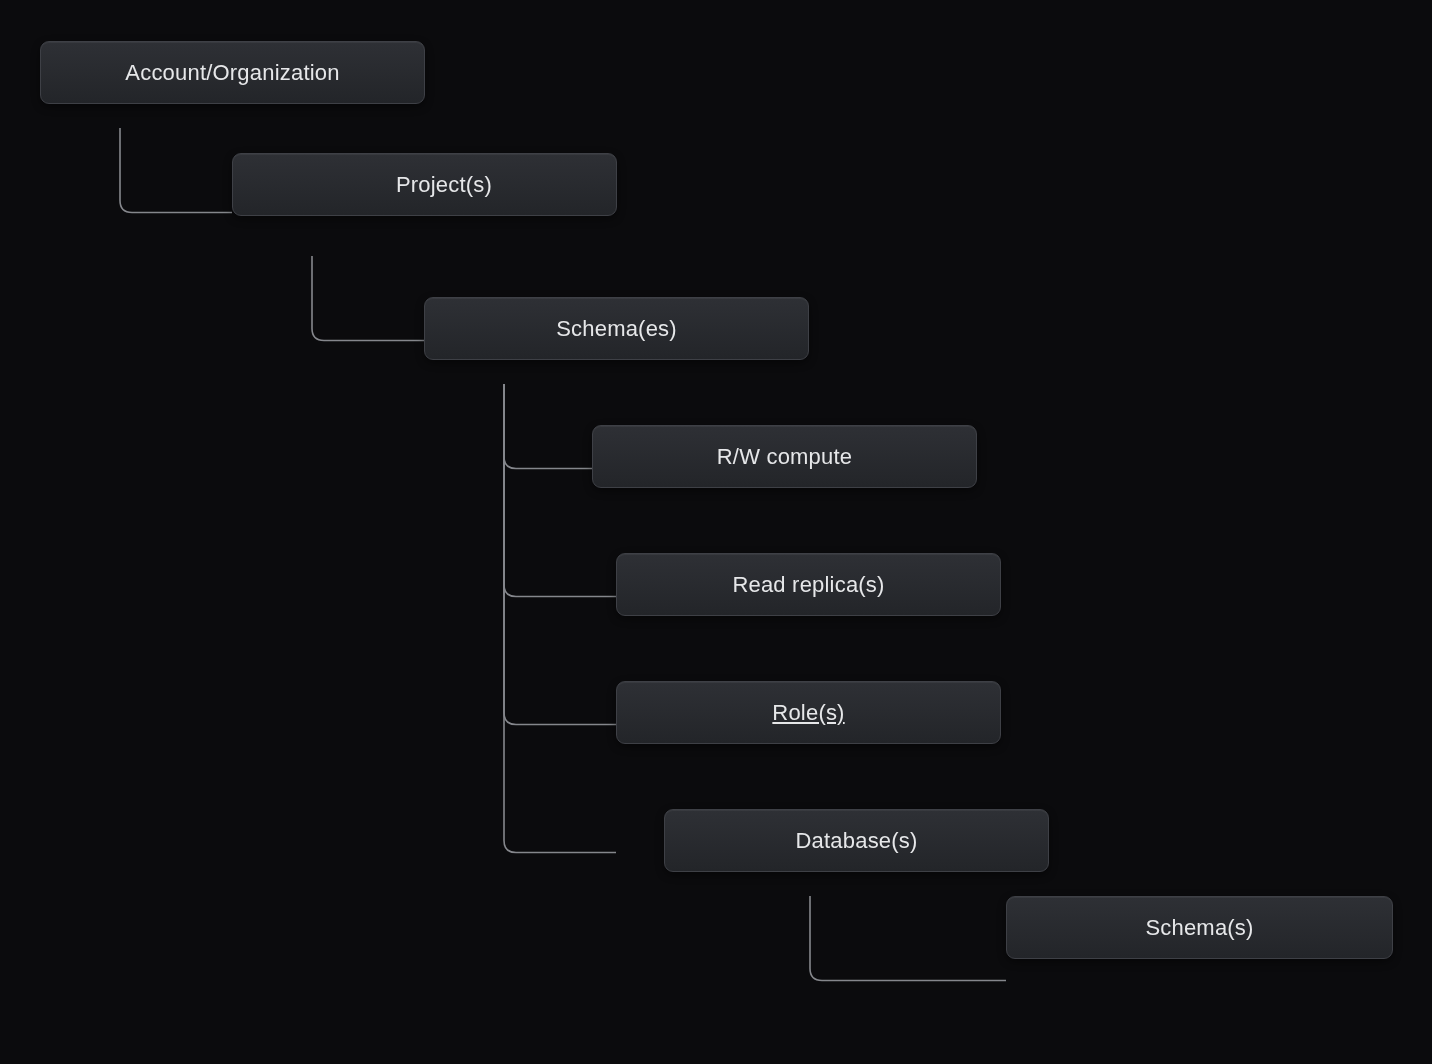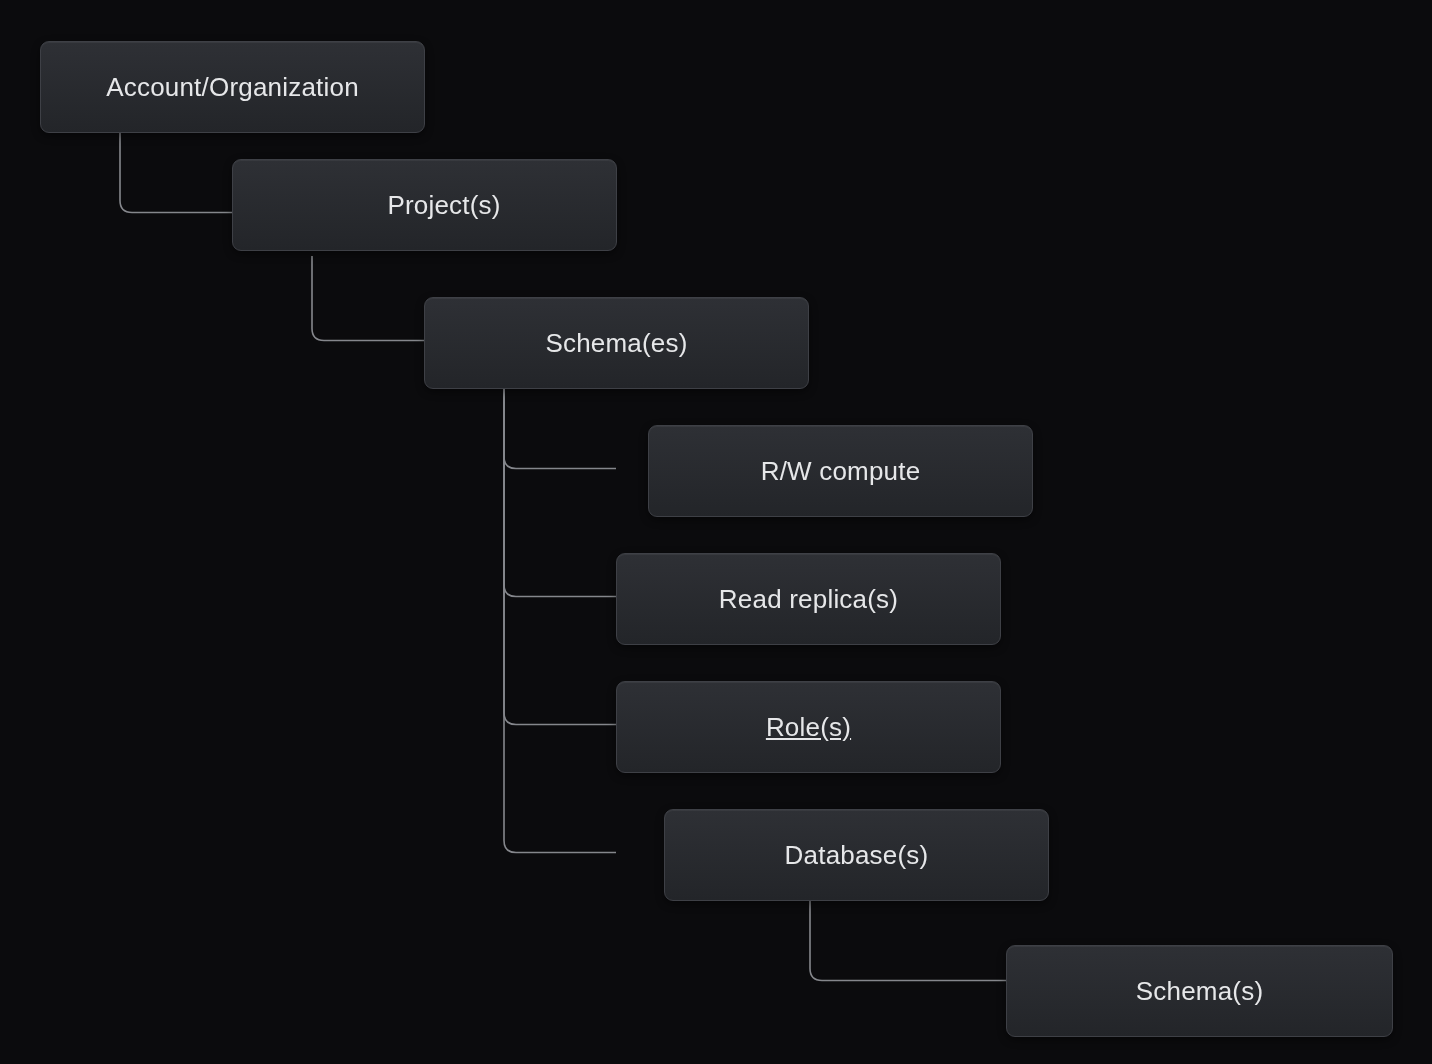--- a/index.html
+++ b/index.html
@@ -29,42 +29,42 @@
     pointer-events: none;
   }
   .connectors path {
     fill: none;
     stroke: var(--connector);
     stroke-width: 1.6;
   }
   .node {
     position: absolute;
     width: 385px;
-    height: 92px;
+    height: 63px;
     display: flex;
     align-items: center;
     justify-content: center;
     border-radius: 9px;
     border: 1px solid var(--node-border);
     background: linear-gradient(180deg, var(--node-top) 0%, var(--node-bottom) 100%);
     box-shadow: inset 0 1px 0 rgba(255,255,255,0.05), 0 3px 8px rgba(0,0,0,0.45);
     color: var(--node-text);
-    font-size: 26px;
+    font-size: 22px;
     font-weight: 400;
     letter-spacing: 0.2px;
     white-space: nowrap;
   }
   .n-account   { left: 40px;   top: 41px;  }
-  .n-projects  { left: 232px;  top: 159px; padding-left: 39px; }
+  .n-projects  { left: 232px;  top: 153px; padding-left: 39px; }
   .n-branches  { left: 424px;  top: 297px; }
-  .n-rw        { left: 648px;  top: 425px; }
+  .n-rw        { left: 592px;  top: 425px; }
   .n-replicas  { left: 616px;  top: 553px; text-align: center; }
   .n-roles     { left: 616px;  top: 681px; text-decoration: underline; }
   .n-databases { left: 616px;  top: 809px; margin-left: 48px; }
-  .n-schemas   { left: 1006px; top: 945px; width: 387px; }
+  .n-schemas   { left: 1006px; top: 896px; width: 387px; }
 </style>
 </head>
 <body>
 
 <div class="stage">
 
   <svg class="connectors" width="1432" height="1064" viewBox="0 0 1432 1064" aria-hidden="true">
     <path d="M 120 128 L 120 200.5 Q 120 212.5 132 212.5 L 232 212.5"></path>
     <path d="M 312 256 L 312 328.5 Q 312 340.5 324 340.5 L 424 340.5"></path>
     <path d="M 504 384 L 504 456.5 Q 504 468.5 516 468.5 L 616 468.5"></path>

